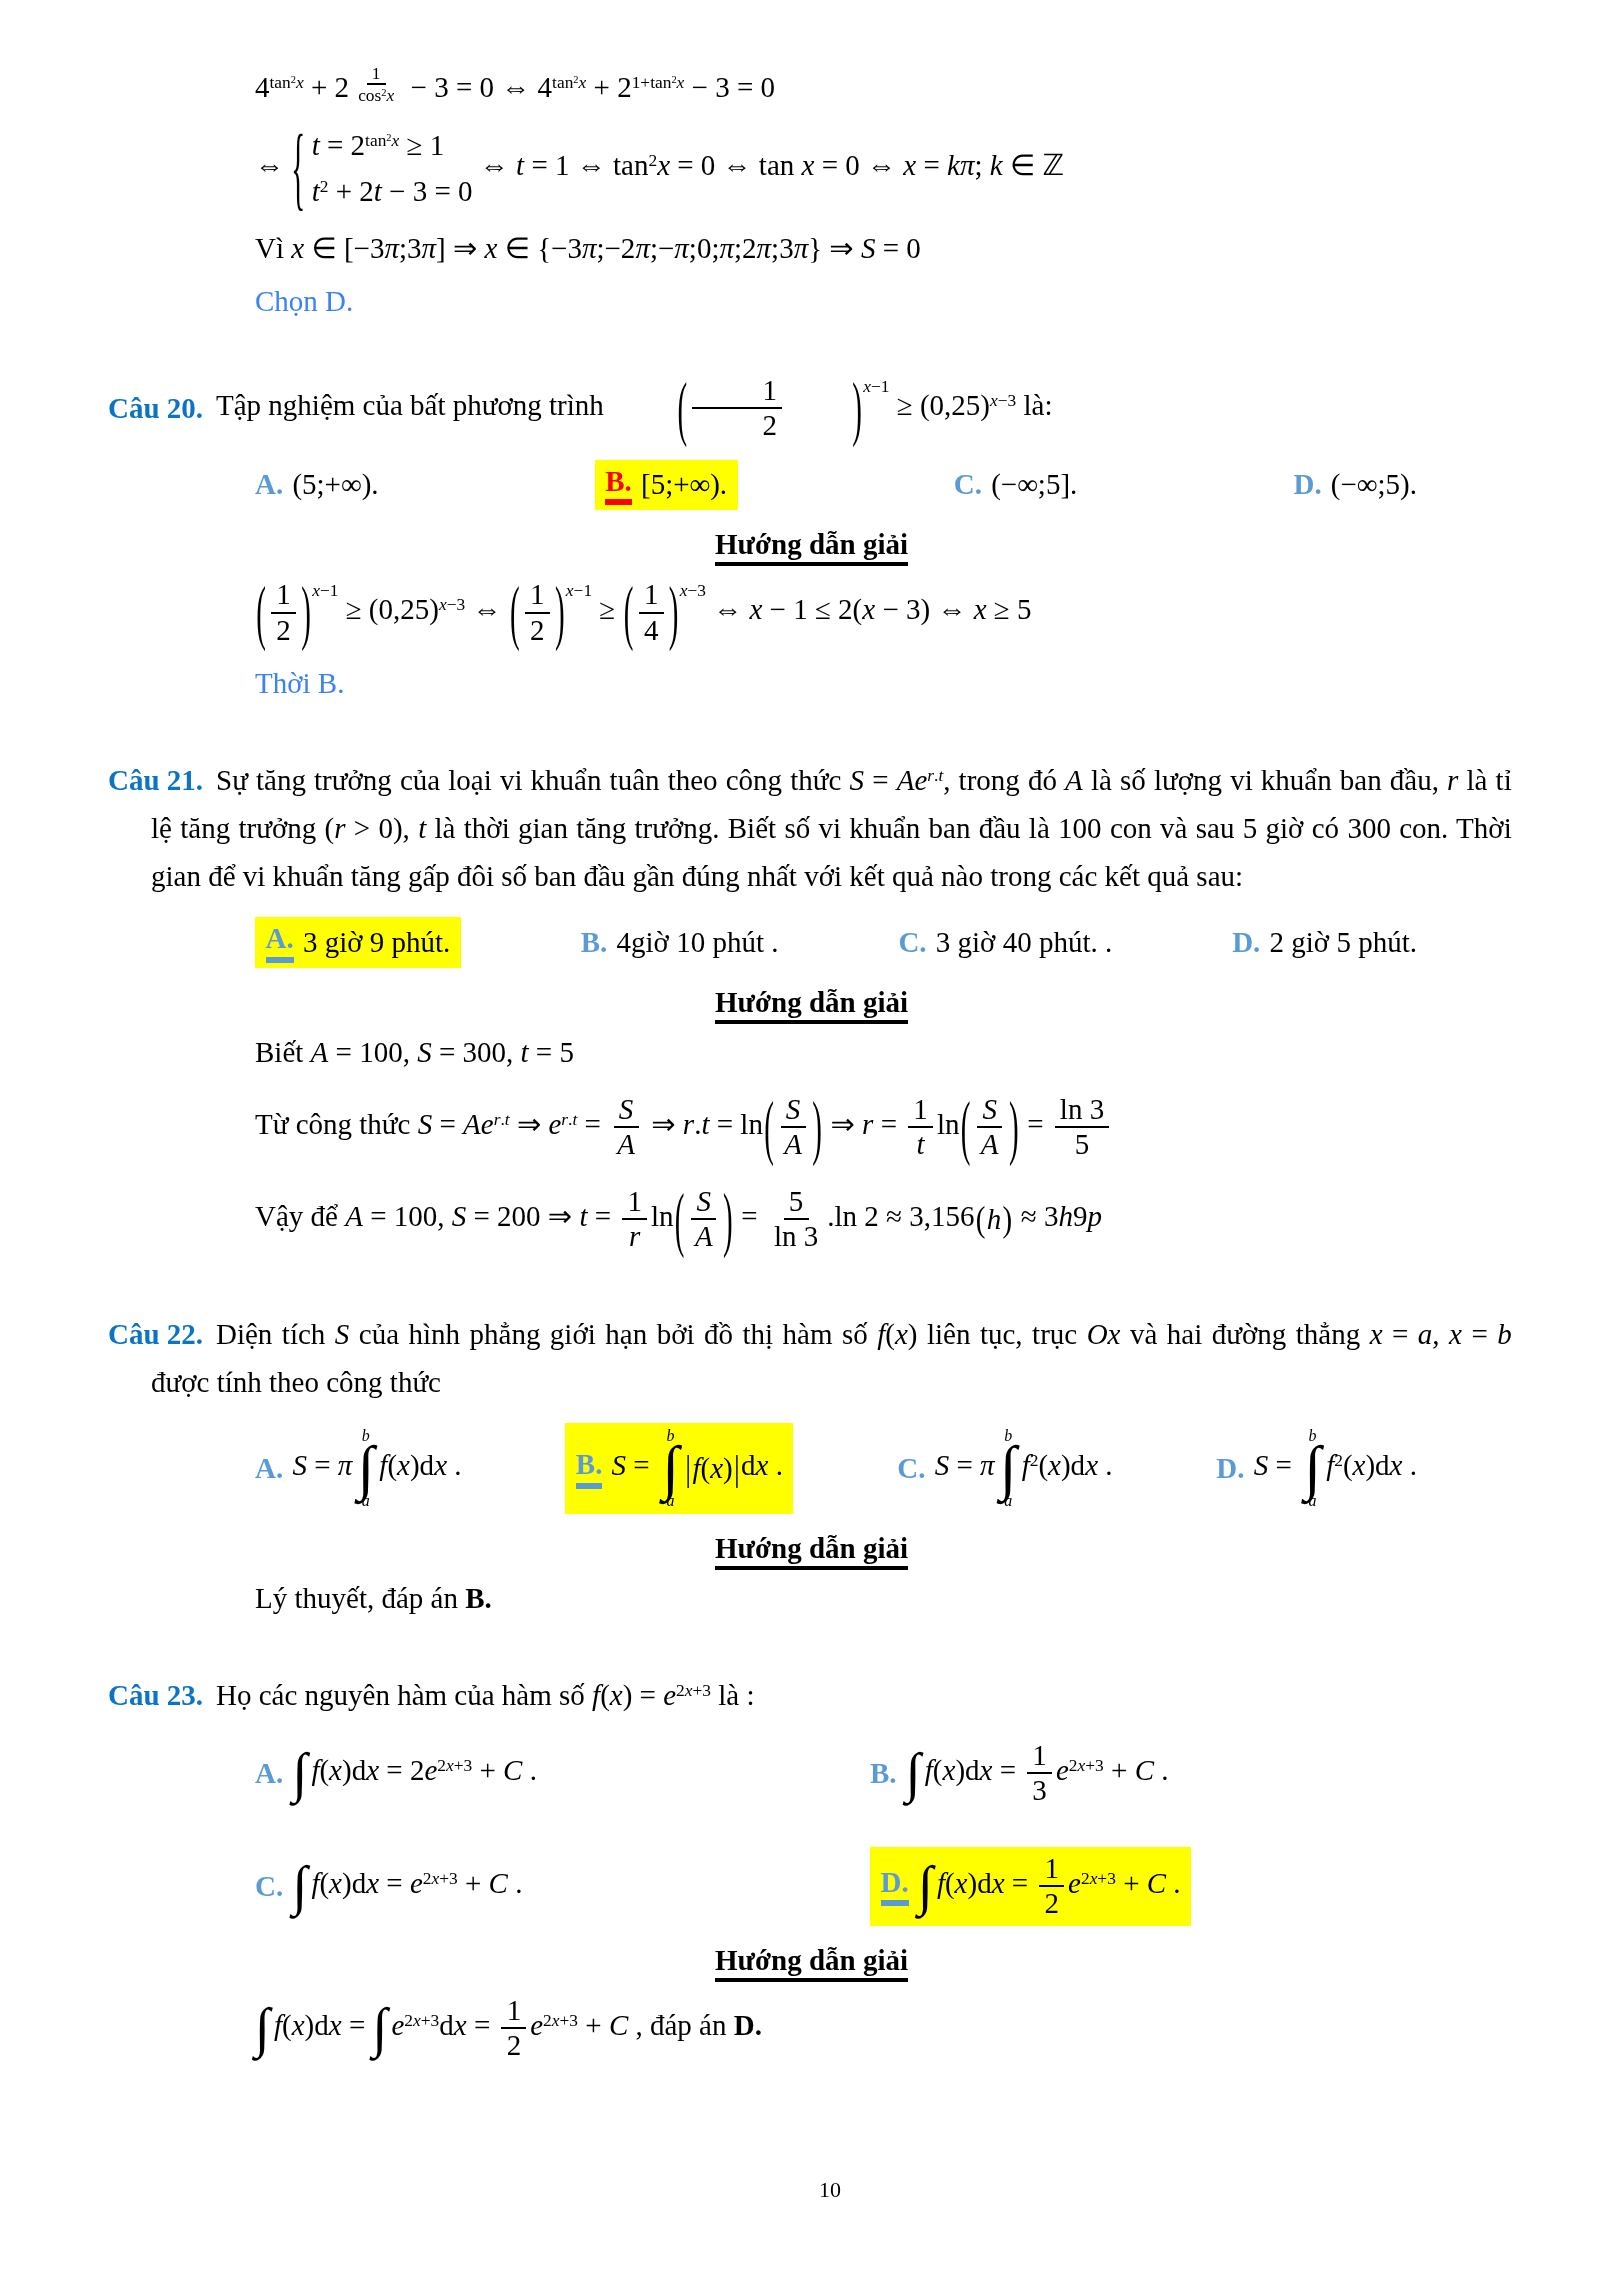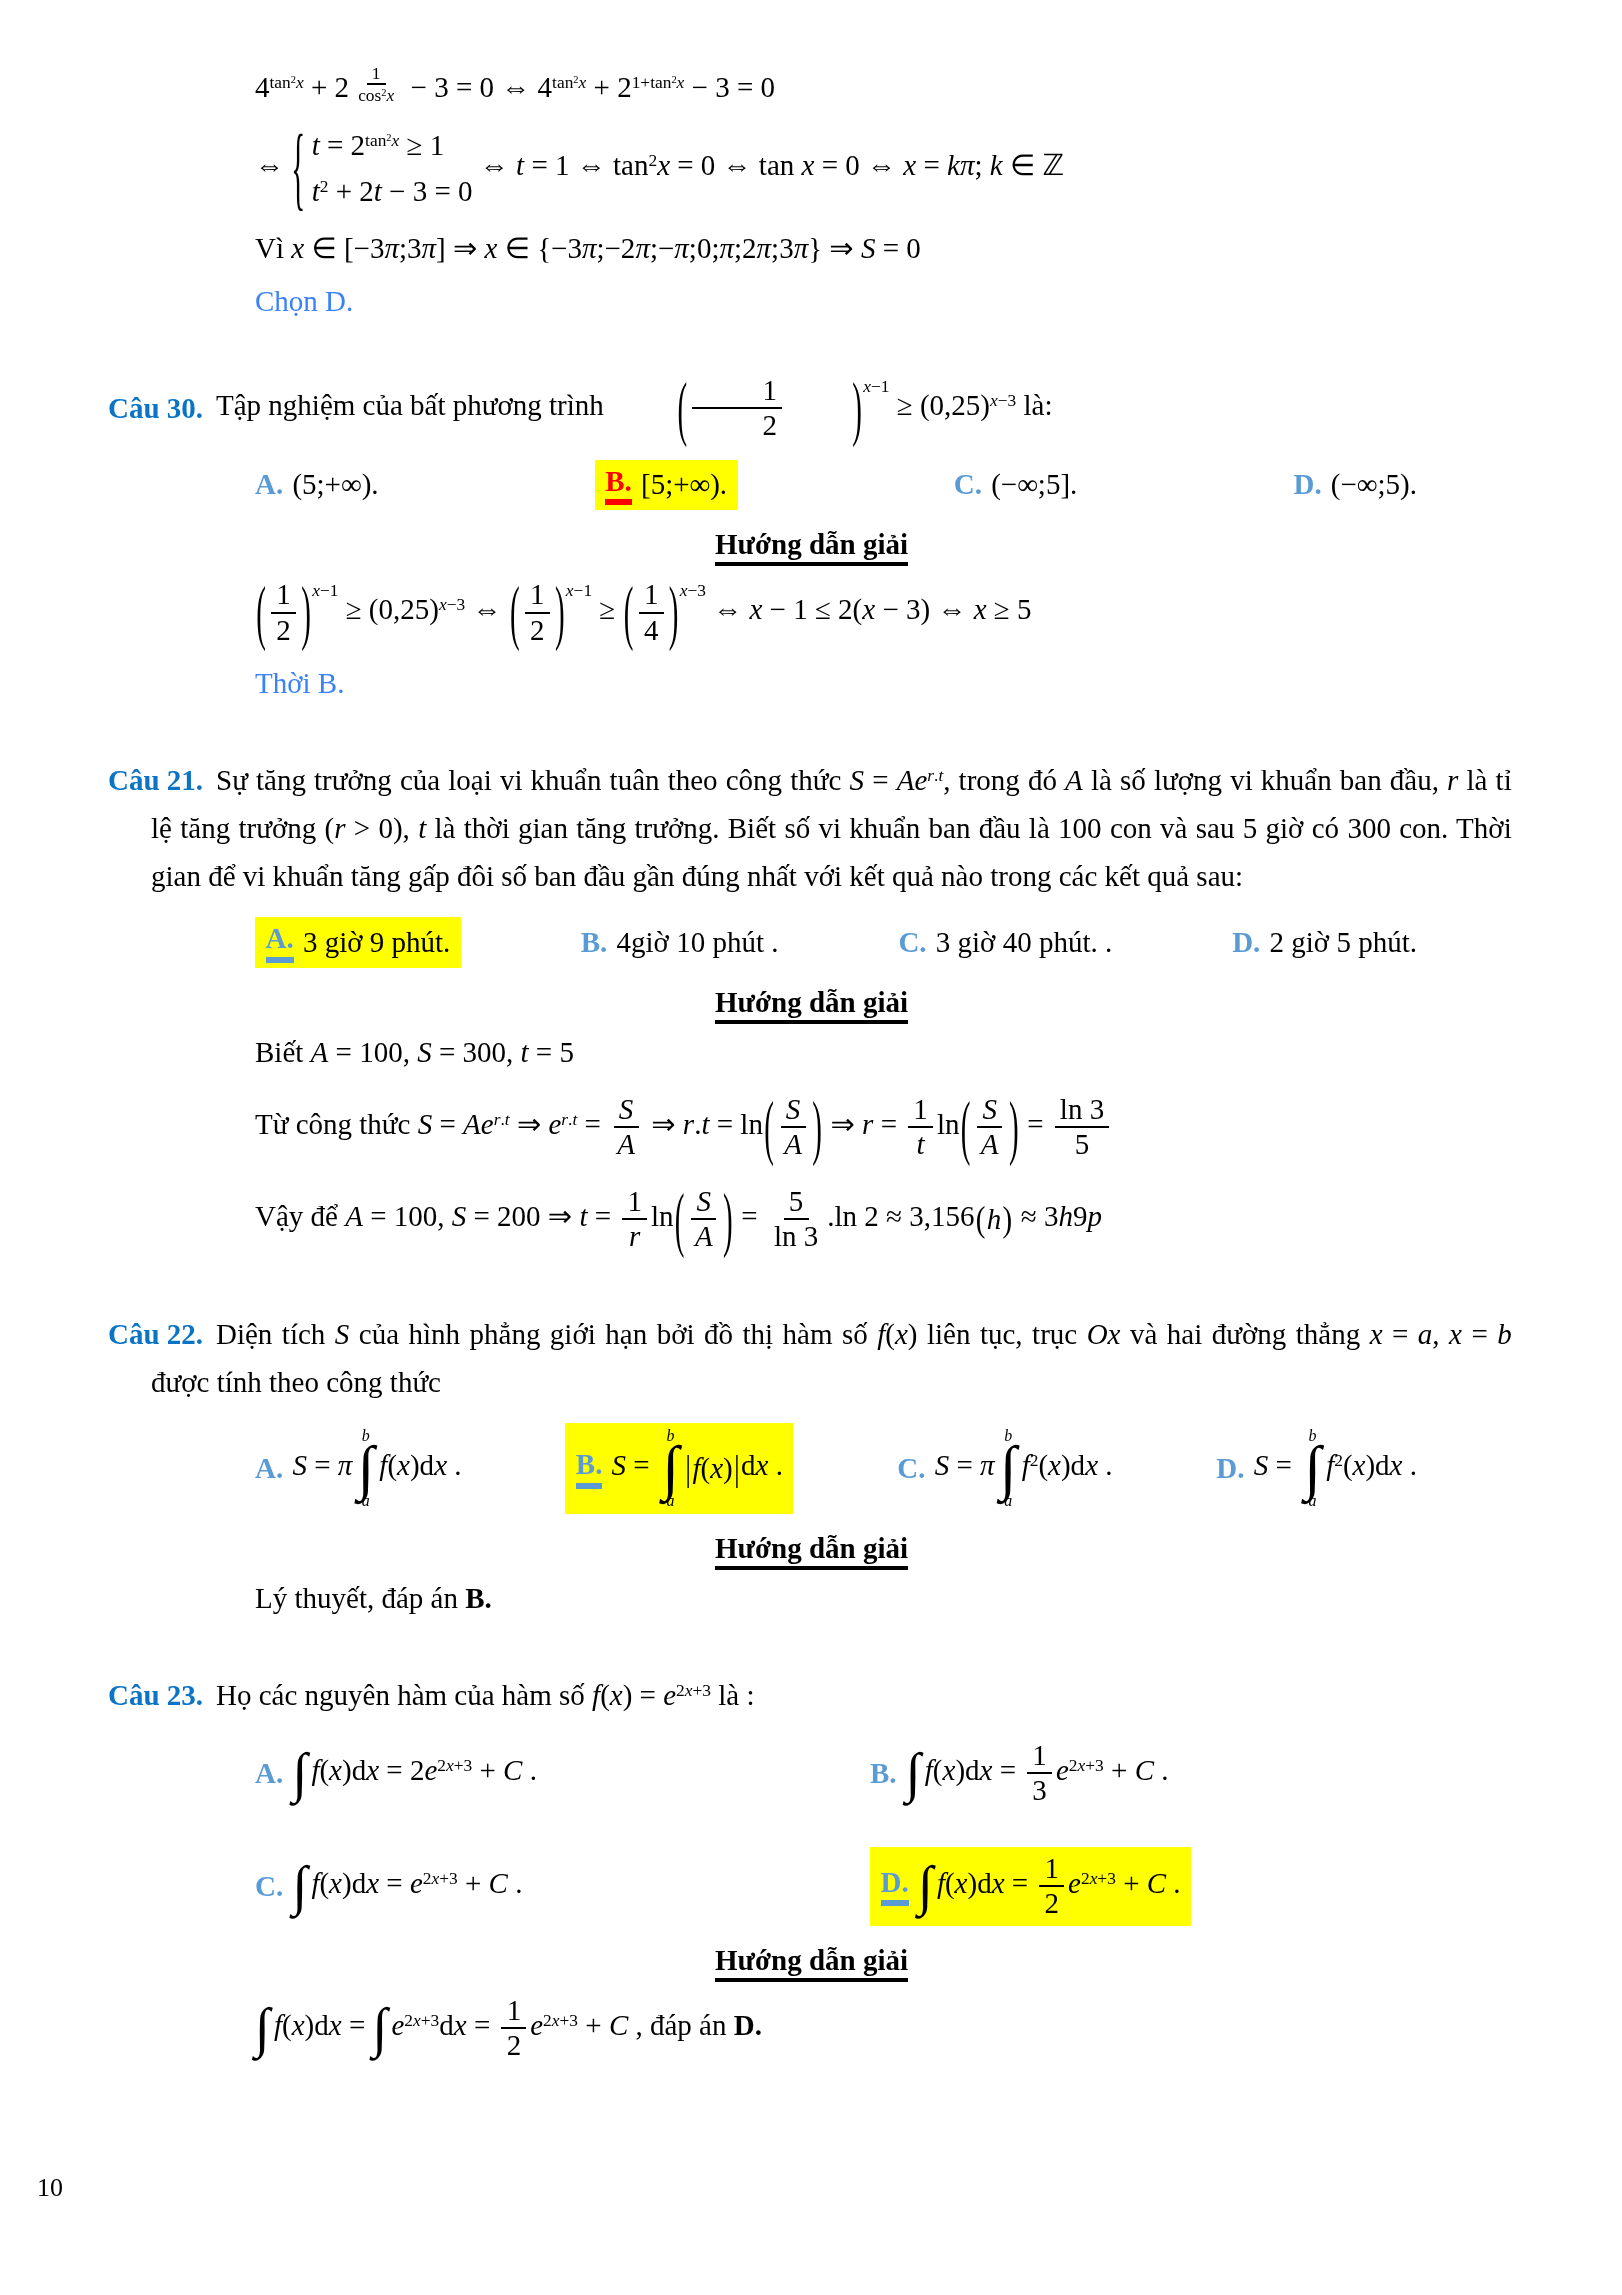--- a/index.html
+++ b/index.html
@@ -50,21 +50,21 @@
   .fglyph{display:inline-block;transform-origin:50% 50%;line-height:1;padding:0 1.3px;}
   .mcases{display:inline-flex;align-items:center;vertical-align:middle;}
   .cglyph{display:inline-block;transform-origin:50% 50%;line-height:1;margin-right:6.5px;}
   .crows{display:inline-flex;flex-direction:column;gap:13px;}
   .crow{white-space:nowrap;}
   .mintlim{display:inline-flex;flex-direction:column;align-items:center;
            vertical-align:middle;margin:0 5.2px;line-height:1;}
   .ilim{font-size:0.55em;line-height:1;}
   .isign{font-size:2.1em;line-height:0.8;}
   .mint{font-size:1.9em;vertical-align:middle;line-height:0.8;margin-right:3.9px;}
-  .pagenum{position:absolute;bottom:92px;left:0;right:0;font-size:26px;padding-left:37px;}
+  .pagenum{position:absolute;bottom:92px;left:0;right:0;text-align:center;font-size:22px;padding-left:37px;}
 </style>
 </head>
 <body>
 
 <div class="page">
 
   <section class="prev-sol">
     <div data-lines="prev_solution.lines">
         <div class="mathline">4<sup class="msup">tan<sup class="msup">2</sup><span class="mi">x</span></sup> + 2<sup class="msup"><span class="mfrac">
               <span class="mnum">1</span>
@@ -77,21 +77,21 @@
               <span class="crow"><span class="mi">t</span><sup class="msup">2</sup> + 2<span class="mi">t</span> − 3 = 0</span>
             </span>
           </span> ⇔ <span class="mi">t</span> = 1 ⇔ tan<sup class="msup">2</sup><span class="mi">x</span> = 0 ⇔ tan <span class="mi">x</span> = 0 ⇔ <span class="mi">x</span> = <span class="mi">k</span><span class="mi">π</span>; <span class="mi">k</span> ∈ ℤ</div>
         <div class="mathline">Vì <span class="mi">x</span> ∈ [−3<span class="mi">π</span>;3<span class="mi">π</span>] ⇒ <span class="mi">x</span> ∈ {−3<span class="mi">π</span>;−2<span class="mi">π</span>;−<span class="mi">π</span>;0;<span class="mi">π</span>;2<span class="mi">π</span>;3<span class="mi">π</span>} ⇒ <span class="mi">S</span> = 0</div>
       </div>
     <div class="choice">Chọn D.</div>
   </section>
 
   <section class="question">
     <div class="stem tall">
-      <span class="qlabel">Câu 30.</span><span class="stemtext">Tập nghiệm của bất phương trình <span class="mfence">
+      <span class="qlabel">Câu 20.</span><span class="stemtext">Tập nghiệm của bất phương trình <span class="mfence">
             <span class="fglyph" style="transform: scaleY(2.51);">(</span>
             <span class="fmid">
               <span class="mfrac">
                 <span class="mnum">1</span>
                 <span class="mden">2</span>
               </span>
             </span>
             <span class="fglyph" style="transform: scaleY(2.51);">)</span>
           </span><sup class="msup hi"><span class="mi">x</span>−1</sup> ≥ (0,25)<sup class="msup"><span class="mi">x</span>−3</sup> là:</span>
     </div>

